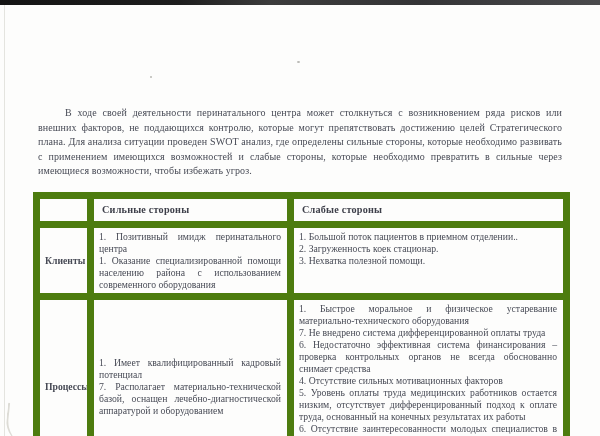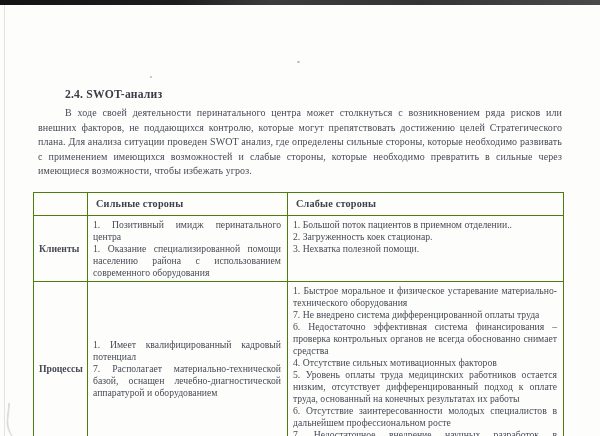--- a/index.html
+++ b/index.html
@@ -52,21 +52,21 @@
     text-align: justify; text-indent: 27px;
     color: #474a55;
   }
 
   table.swot {
     position: absolute; left: 33px; top: 192px;
     width: 530px;
     border-collapse: collapse; table-layout: fixed;
   }
   table.swot th, table.swot td {
-    border: 1px solid #4d7c0f;
+    border: 7px solid #4d7c0f;
     font-size: 9.7px; line-height: 12px;
     color: #474a55;
     overflow: hidden;
   }
   table.swot th {
     height: 20px;
     font-size: 10.2px; font-weight: bold; letter-spacing: 0.2px;
     text-align: left; vertical-align: middle;
     padding: 1px 4px 1px 8px;
     color: #3d3f49;
@@ -86,21 +86,20 @@
 </head>
 <body>
 
 <div class="scan">
   <div class="scan-band-top"></div>
   <div class="page-edge-left"></div>
   <div class="page-corner-arc"></div>
   <div class="scan-speck speck-1"></div>
   <div class="scan-speck speck-2"></div>
 
-  <h2 class="doc-heading">2.4. SWOT-анализ</h2>
 
   <p class="doc-intro">В ходе своей деятельности перинатального центра может столкнуться с возникновением ряда рисков или внешних факторов, не поддающихся контролю, которые могут препятствовать достижению целей Стратегического плана. Для анализа ситуации проведен SWOT анализ, где определены сильные стороны, которые необходимо развивать с применением имеющихся возможностей и слабые стороны, которые необходимо превратить в сильные через имеющиеся возможности, чтобы избежать угроз.</p>
 
   <table class="swot">
     <colgroup>
       <col style="width:54px">
       <col style="width:200px">
       <col style="width:276px">
     </colgroup>
     <tbody>

